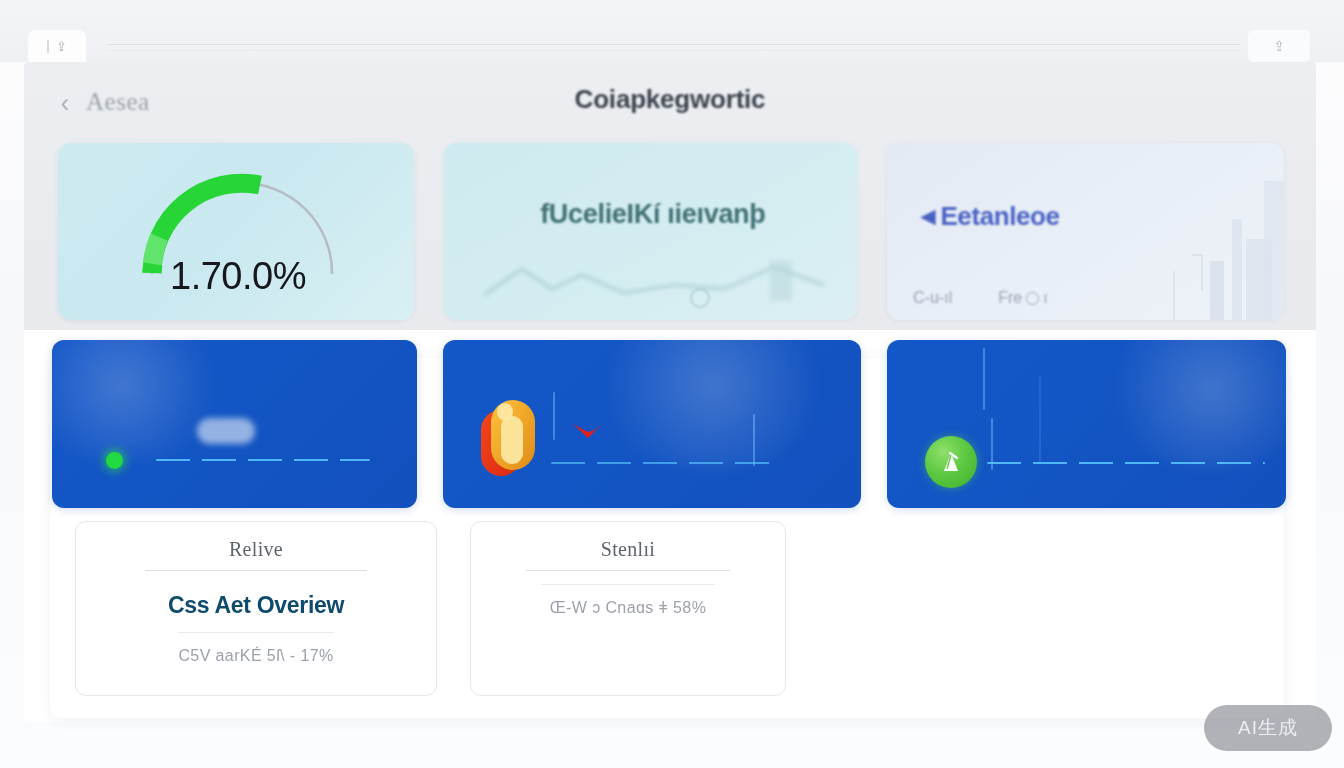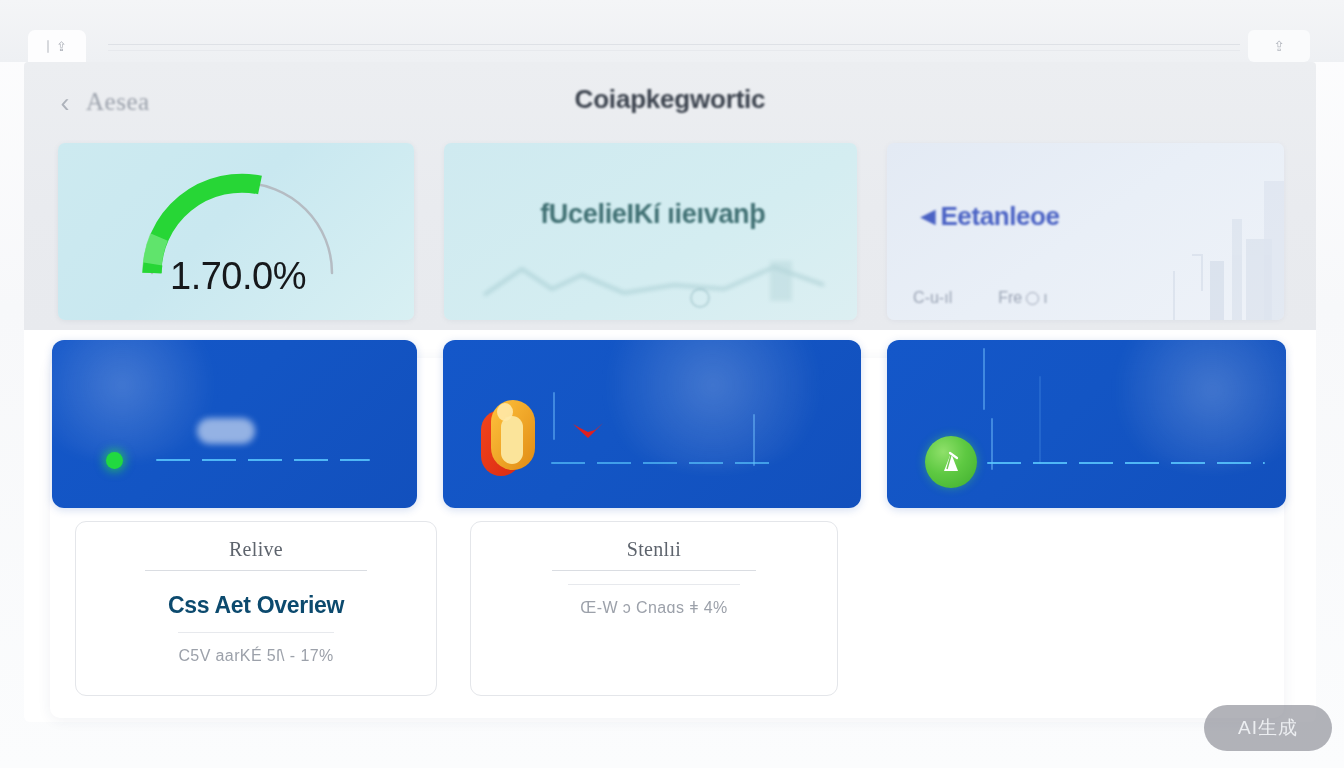--- a/index.html
+++ b/index.html
@@ -123,21 +123,21 @@
     position: absolute;
     left: 58px; top: 143px;
     width: 1226px; height: 177px;
     display: flex;
     gap: 30px;
   }
   .top-card {
     position: relative;
     width: 360px;
     height: 177px;
-    border-radius: 7px;
+    border-radius: 13px;
     overflow: hidden;
   }
   .top-card.wide { width: 417px; }
   .top-card.last { width: 401px; }
 
   .tc-gauge {
     background: linear-gradient(135deg, #cdeaf0 0%, #c9e8f0 45%, #d8f0f3 100%);
     box-shadow: 0 1px 5px rgba(80,110,130,.10);
   }
   .tc-teal {
@@ -345,21 +345,21 @@
     background: #ffffff;
     border: 1px solid #e4e6ea;
     border-radius: 11px;
     display: flex;
     flex-direction: column;
     align-items: center;
     padding-top: 16px;
   }
   .info-card.c1 { width: 362px; }
   .info-card.c2 { width: 414px; }
-  .info-card.c3 { width: 368px; }
+  .info-card.c3 { width: 316px; }
 
   .info-eyebrow {
     font-size: 20px;
     color: #5e646d;
     filter: blur(0.45px);
     font-family: "Liberation Serif", serif;
     letter-spacing: .3px;
   }
   .info-rule {
     margin-top: 9px;
@@ -539,19 +539,19 @@
       <div class="info-title">Css  Aet Overiew</div>
       <div class="info-rule2"></div>
       <div class="info-sub">C5V aarKÉ 5ſ\ - 17%</div>
     </div>
 
 
     <div class="info-card c3">
       <div class="info-eyebrow">Stenlıi</div>
       <div class="info-rule"></div>
       <div class="info-rule2"></div>
-      <div class="info-sub">Œ-W ɔ Cnaɑs  ǂ 4%</div>
+      <div class="info-sub">Œ-W ɔ Cnaɑs  ǂ 58%</div>
     </div>
   </div>
 
   <div class="watermark">AI生成</div>
 
 </div>
 
 </body></html>

